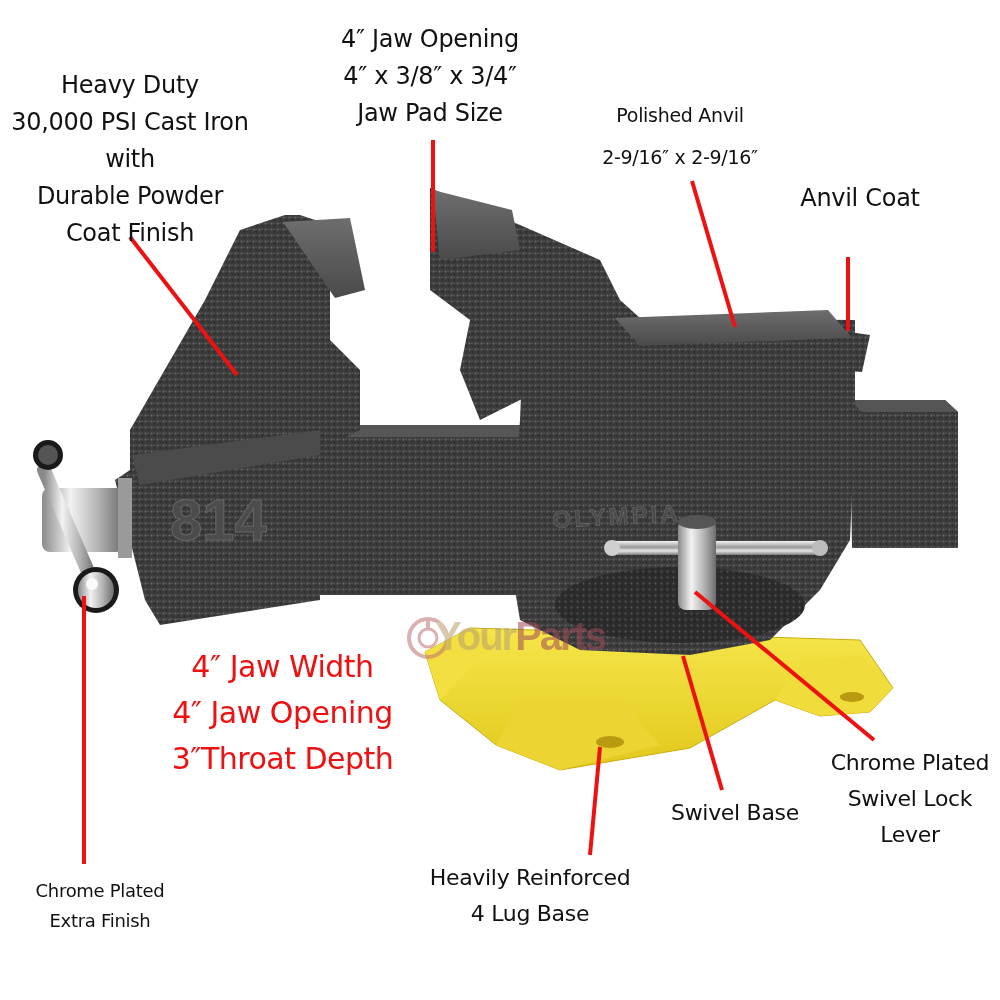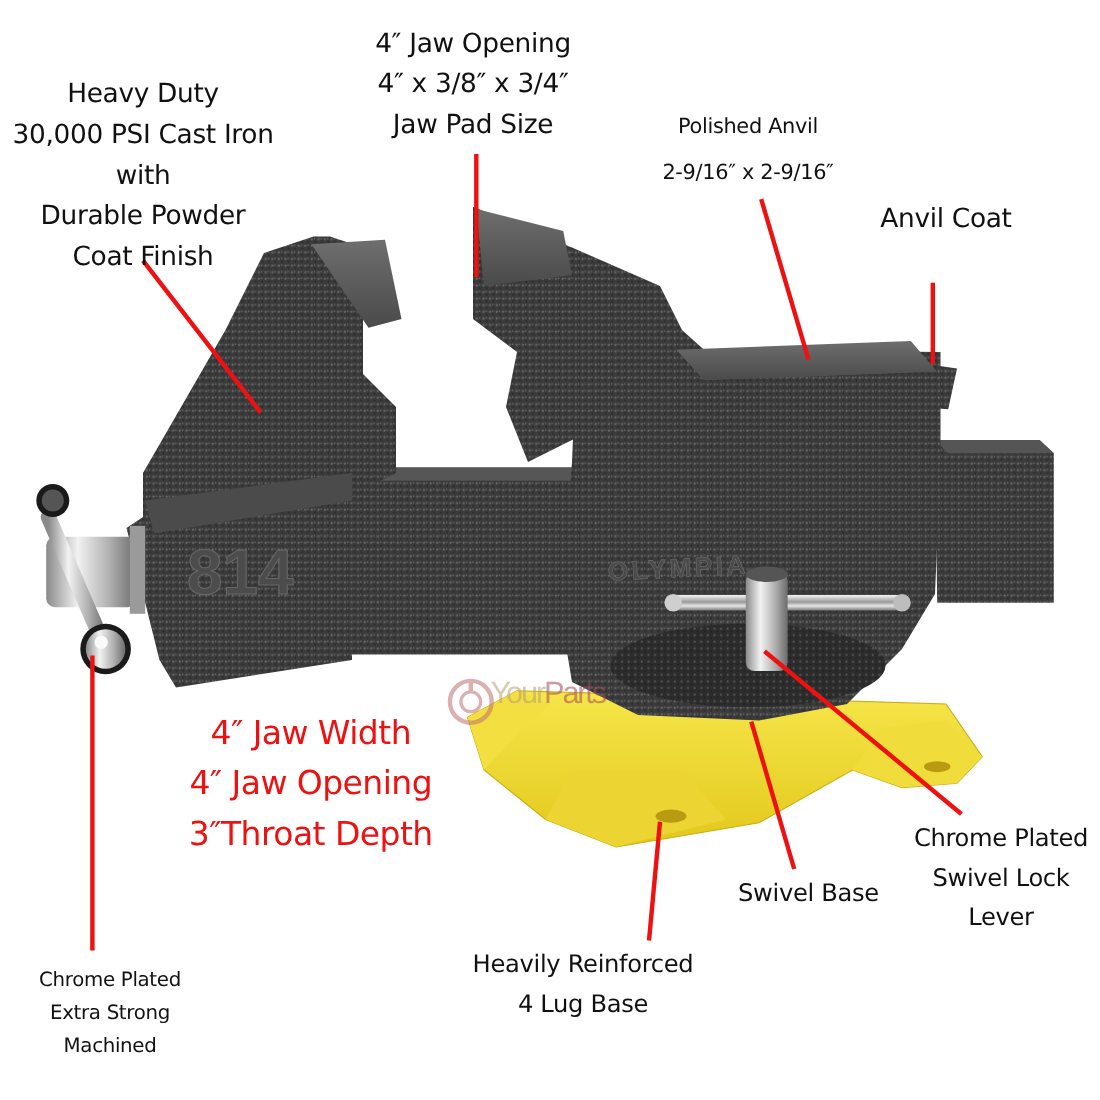--- a/index.html
+++ b/index.html
@@ -11,21 +11,21 @@
            font-family: "DejaVu Sans", "Liberation Sans", sans-serif;
            letter-spacing: -0.3px; }
   .label span { display: block; white-space: nowrap; }
   .lg { font-size: 24px; line-height: 37px; }
   .md { font-size: 22px; line-height: 36px; }
   .sm { font-size: 18px; line-height: 30px; }
   .red-spec { position: absolute; color: #ee1111; text-align: center;
               font-size: 30px; line-height: 46px; letter-spacing: -0.5px; }
   .red-spec span { display: block; white-space: nowrap; }
   .watermark { position: absolute; left: 406px; top: 612px; width: 230px; height: 52px; opacity: 0.55; }
-  .watermark .wm-text { position: absolute; left: 40px; top: 2px; font-size: 28px; font-weight: normal;
+  .watermark .wm-text { position: absolute; left: 29px; top: 2px; font-size: 40px; font-weight: bold;
                         letter-spacing: -2px; font-family: "Liberation Sans", sans-serif; }
   .wm-your { color: #b8a070; }
   .wm-parts { color: #a04a55; }
 </style>
 </head>
 <body>
 
 <div class="stage">
 
   <svg class="art" width="1000" height="1000" viewBox="0 0 1000 1000">
@@ -165,22 +165,21 @@
     <span>Polished Anvil</span>
     <span>2-9/16″ x 2-9/16″</span>
   </div>
 
   <div class="label lg" style="left:765px; top:180px; width:190px;">
     <span>Anvil Coat</span>
   </div>
 
   <div class="label sm" style="left:2px; top:876px; width:196px;">
     <span>Chrome Plated</span>
-    <span>Extra Strong</span>
-    <span>Machined</span>
+    <span>Extra Finish</span>
   </div>
 
   <div class="label md" style="left:405px; top:860px; width:250px;">
     <span>Heavily Reinforced</span>
     <span>4 Lug Base</span>
   </div>
 
   <div class="label md" style="left:650px; top:795px; width:170px;">
     <span>Swivel Base</span>
   </div>

